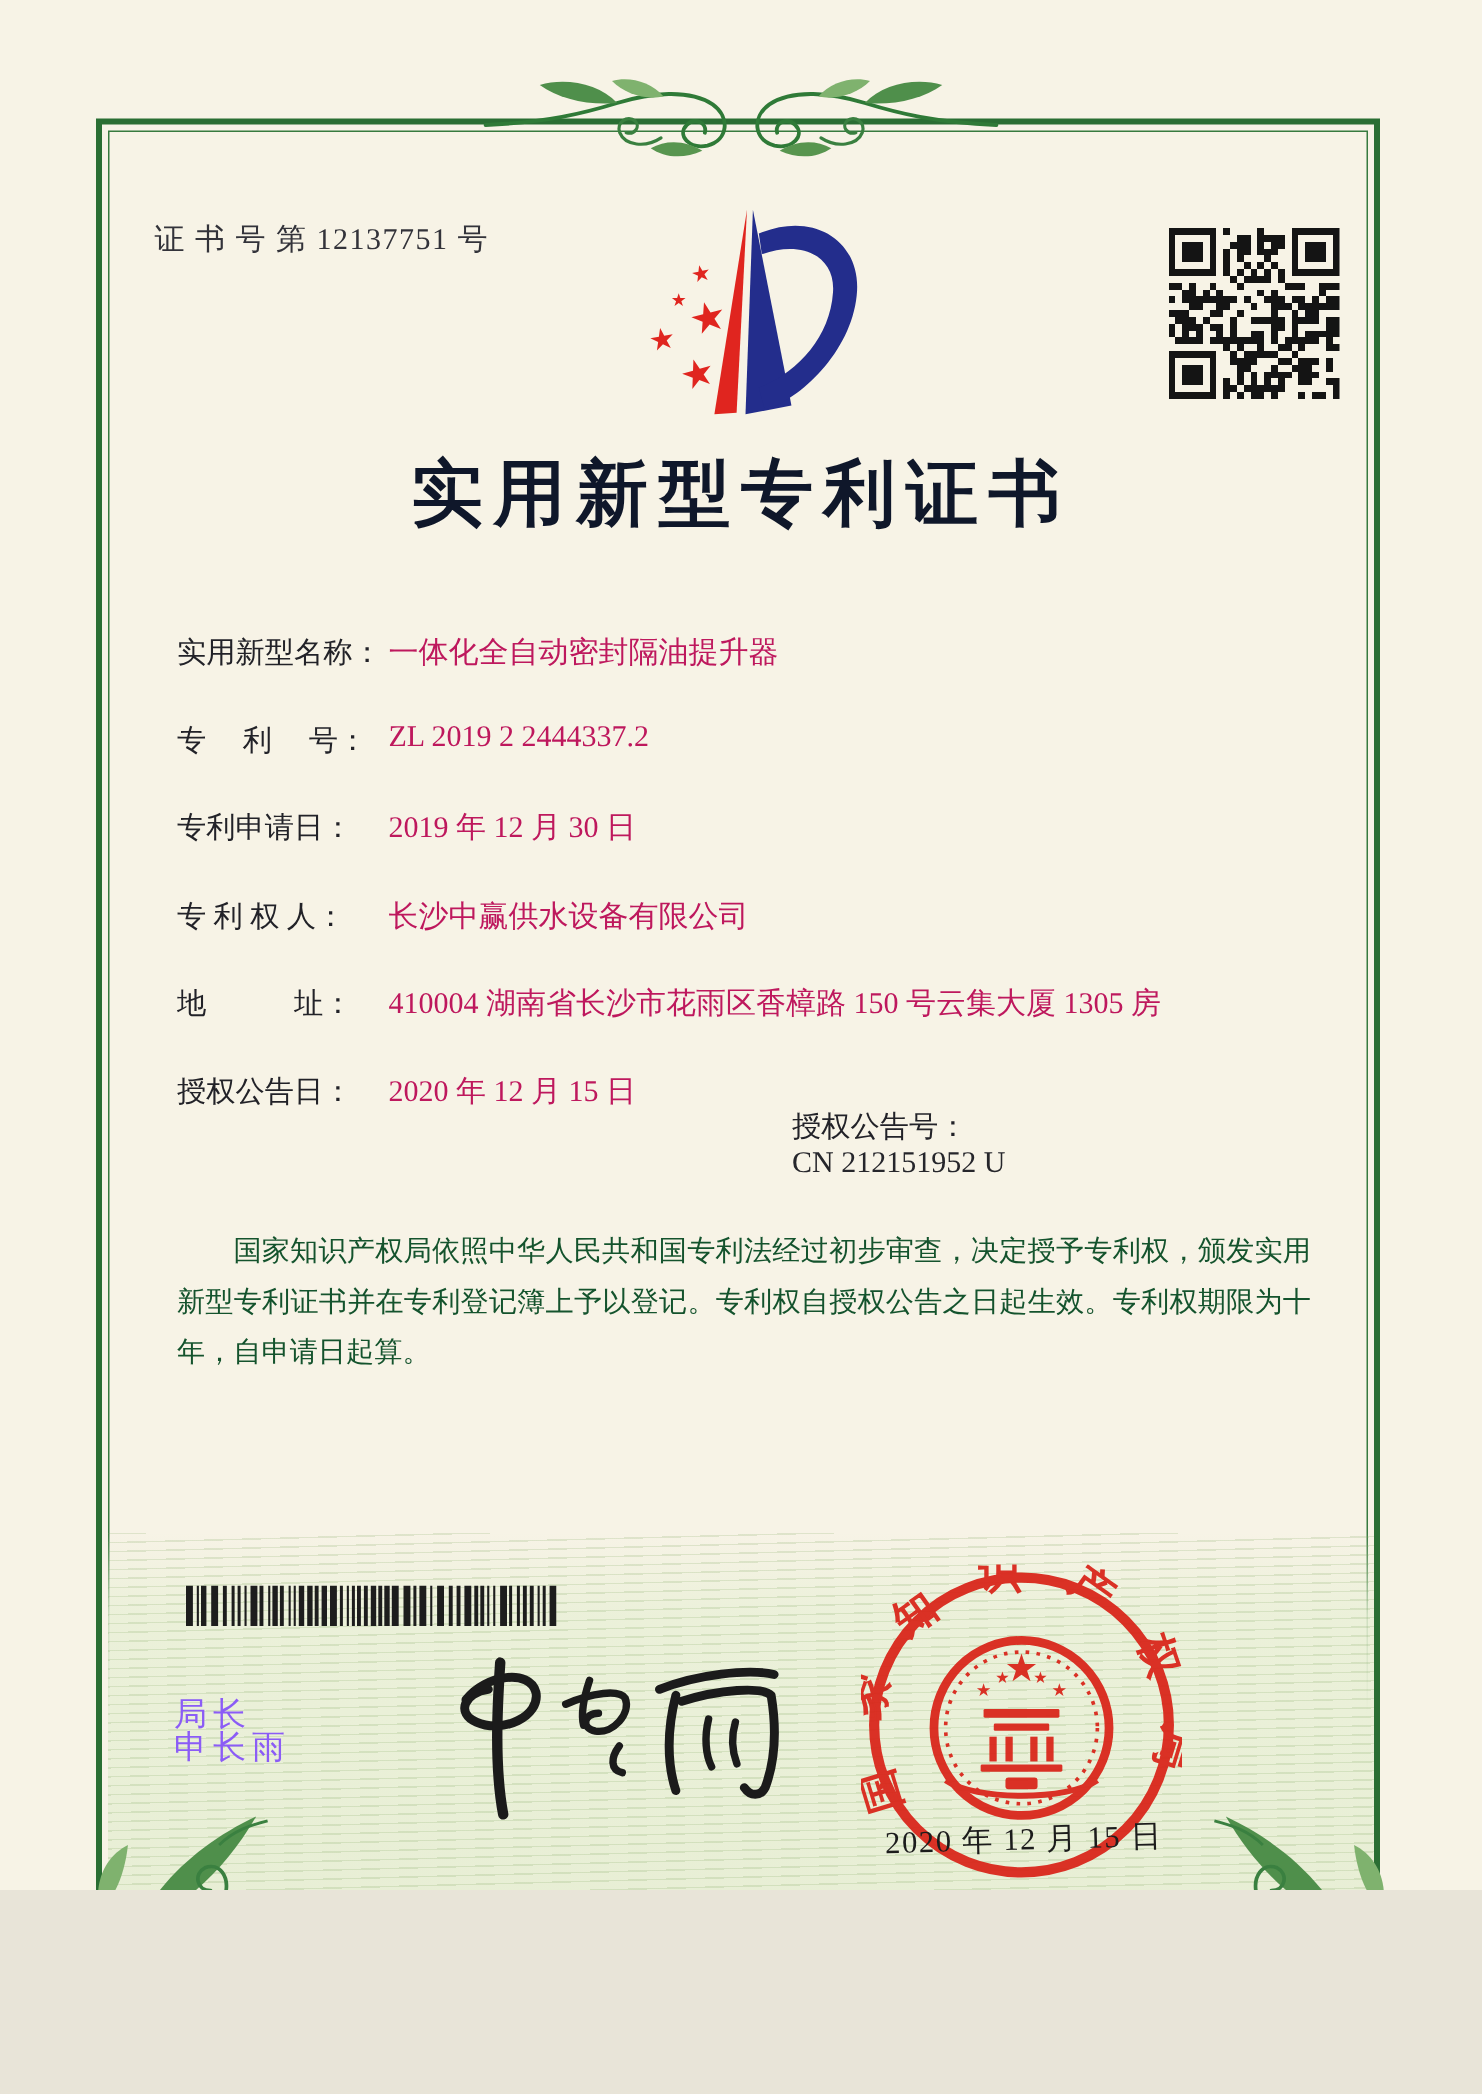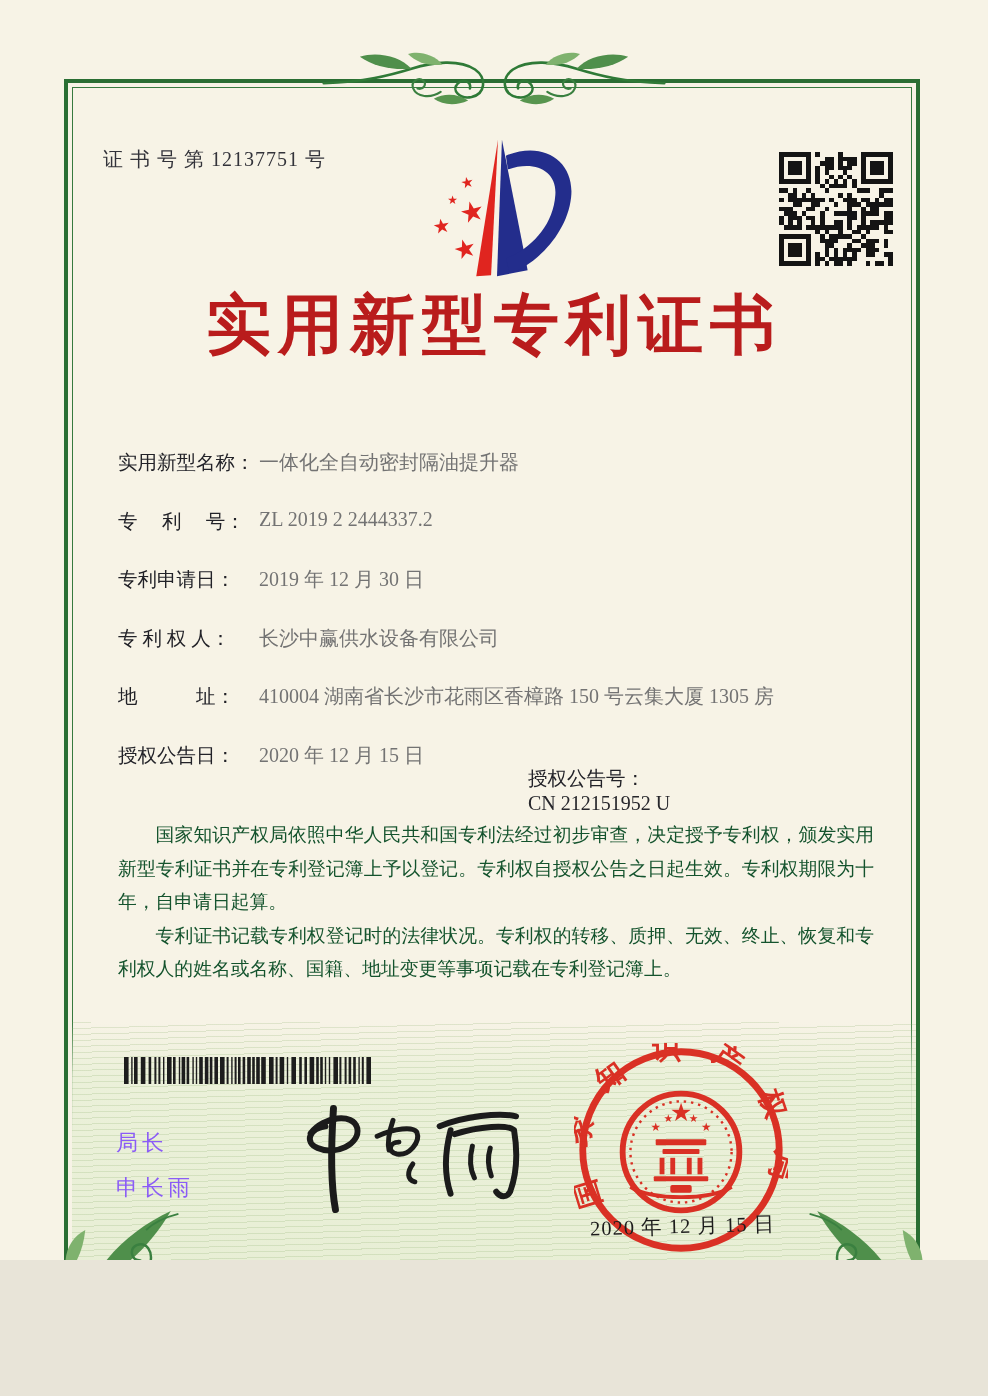--- a/index.html
+++ b/index.html
@@ -17,37 +17,37 @@
   .band{position:absolute;left:72px;top:1022px;width:844px;height:285px;
         background:
           repeating-linear-gradient(178.5deg, rgba(124,164,92,.20) 0 1px, rgba(124,164,92,0) 1px 6px),
           linear-gradient(180deg, rgba(233,240,215,0) 0, rgba(233,240,215,.85) 55px, #eaf0d8 120px, #e7eed4 100%);}
 
   .certno{left:103px;top:146px;font-size:20px;color:#33333a;white-space:pre;letter-spacing:1px;}
 
   .logo{left:413px;top:131px;width:168px;height:160px;}
   .qr{left:779px;top:152px;width:114px;height:114px;}
 
-  .title{left:0;right:0;top:281px;text-align:center;font-size:65px;font-weight:bold;
-         letter-spacing:7px;color:#b91c1c;}
-
-  .fields{left:118px;top:421px;width:770px;margin-top:28px;}
+  .title{left:0;right:0;top:297px;text-align:center;font-size:48px;font-weight:bold;
+         letter-spacing:7px;color:#0f172a;}
+
+  .fields{left:118px;top:421px;width:770px;}
   .frow{position:relative;height:58.6px;font-size:20px;}
   .flabel{white-space:pre;font-size:19.5px;color:#222228;}
-  .fvalue{position:absolute;left:141px;top:0;white-space:pre;color:#737373;}
+  .fvalue{position:absolute;left:141px;top:0;white-space:pre;color:#be185d;}
   .grant2{position:absolute;left:370px;top:0;white-space:pre;}
 
   .paras{left:118px;top:818px;width:756px;font-size:18.8px;line-height:33.6px;
          color:#14532d;text-align:justify;word-break:break-all;}
   .paras p{margin:0;text-indent:2em;}
 
   .barcode{left:124px;top:1057px;width:247px;height:27px;}
 
   .signer{left:116px;font-size:22px;letter-spacing:4px;color:#8b5cf6;}
-  .signer1{top:1128px;} .signer2{top:1150px;margin-top:23px;}
+  .signer1{top:1128px;} .signer2{top:1150px;}
   .sig{left:266px;top:1094px;width:258px;height:128px;}
 
   .seal{left:574px;top:1043px;width:214px;height:214px;opacity:.93;}
   .sealdate{left:590px;top:1212px;font-size:20.5px;color:#1c1c1c;white-space:pre;
             transform:rotate(-1.5deg);letter-spacing:1px;}
 
   .pageinfo{left:0;right:84px;top:1274px;text-align:center;font-size:17.5px;color:#33333a;white-space:pre;}
   .backnote{left:0;right:90px;top:1337px;text-align:left;font-size:19.5px;
             letter-spacing:2px;color:#33333a;}
 
@@ -379,21 +379,20 @@
       <span class="fvalue">2020 年 12 月 15 日</span>
       <span class="grant2">
         <span class="flabel">授权公告号：</span>
         <span>CN 212151952 U</span>
       </span>
     </div>
   </div>
 
   <div class="abs paras">
     <p>国家知识产权局依照中华人民共和国专利法经过初步审查，决定授予专利权，颁发实用新型专利证书并在专利登记簿上予以登记。专利权自授权公告之日起生效。专利权期限为十年，自申请日起算。</p>
-    <p>专利证书记载专利权登记时的法律状况。专利权的转移、质押、无效、终止、恢复和专利权人的姓名或名称、国籍、地址变更等事项记载在专利登记簿上。</p>
   </div>
 
   <svg id="barcode" class="abs barcode" viewBox="0 0 247 27" preserveAspectRatio="none">
       <rect x="0.0" y="0" width="4.6" height="27" fill="#1d1d1d"></rect>
       <rect x="7.2" y="0" width="1.4" height="27" fill="#1d1d1d"></rect>
       <rect x="10.0" y="0" width="3.6" height="27" fill="#1d1d1d"></rect>
       <rect x="16.8" y="0" width="4.6" height="27" fill="#1d1d1d"></rect>
       <rect x="24.6" y="0" width="2.6" height="27" fill="#1d1d1d"></rect>
       <rect x="30.4" y="0" width="2" height="27" fill="#1d1d1d"></rect>
       <rect x="34.4" y="0" width="2" height="27" fill="#1d1d1d"></rect>

